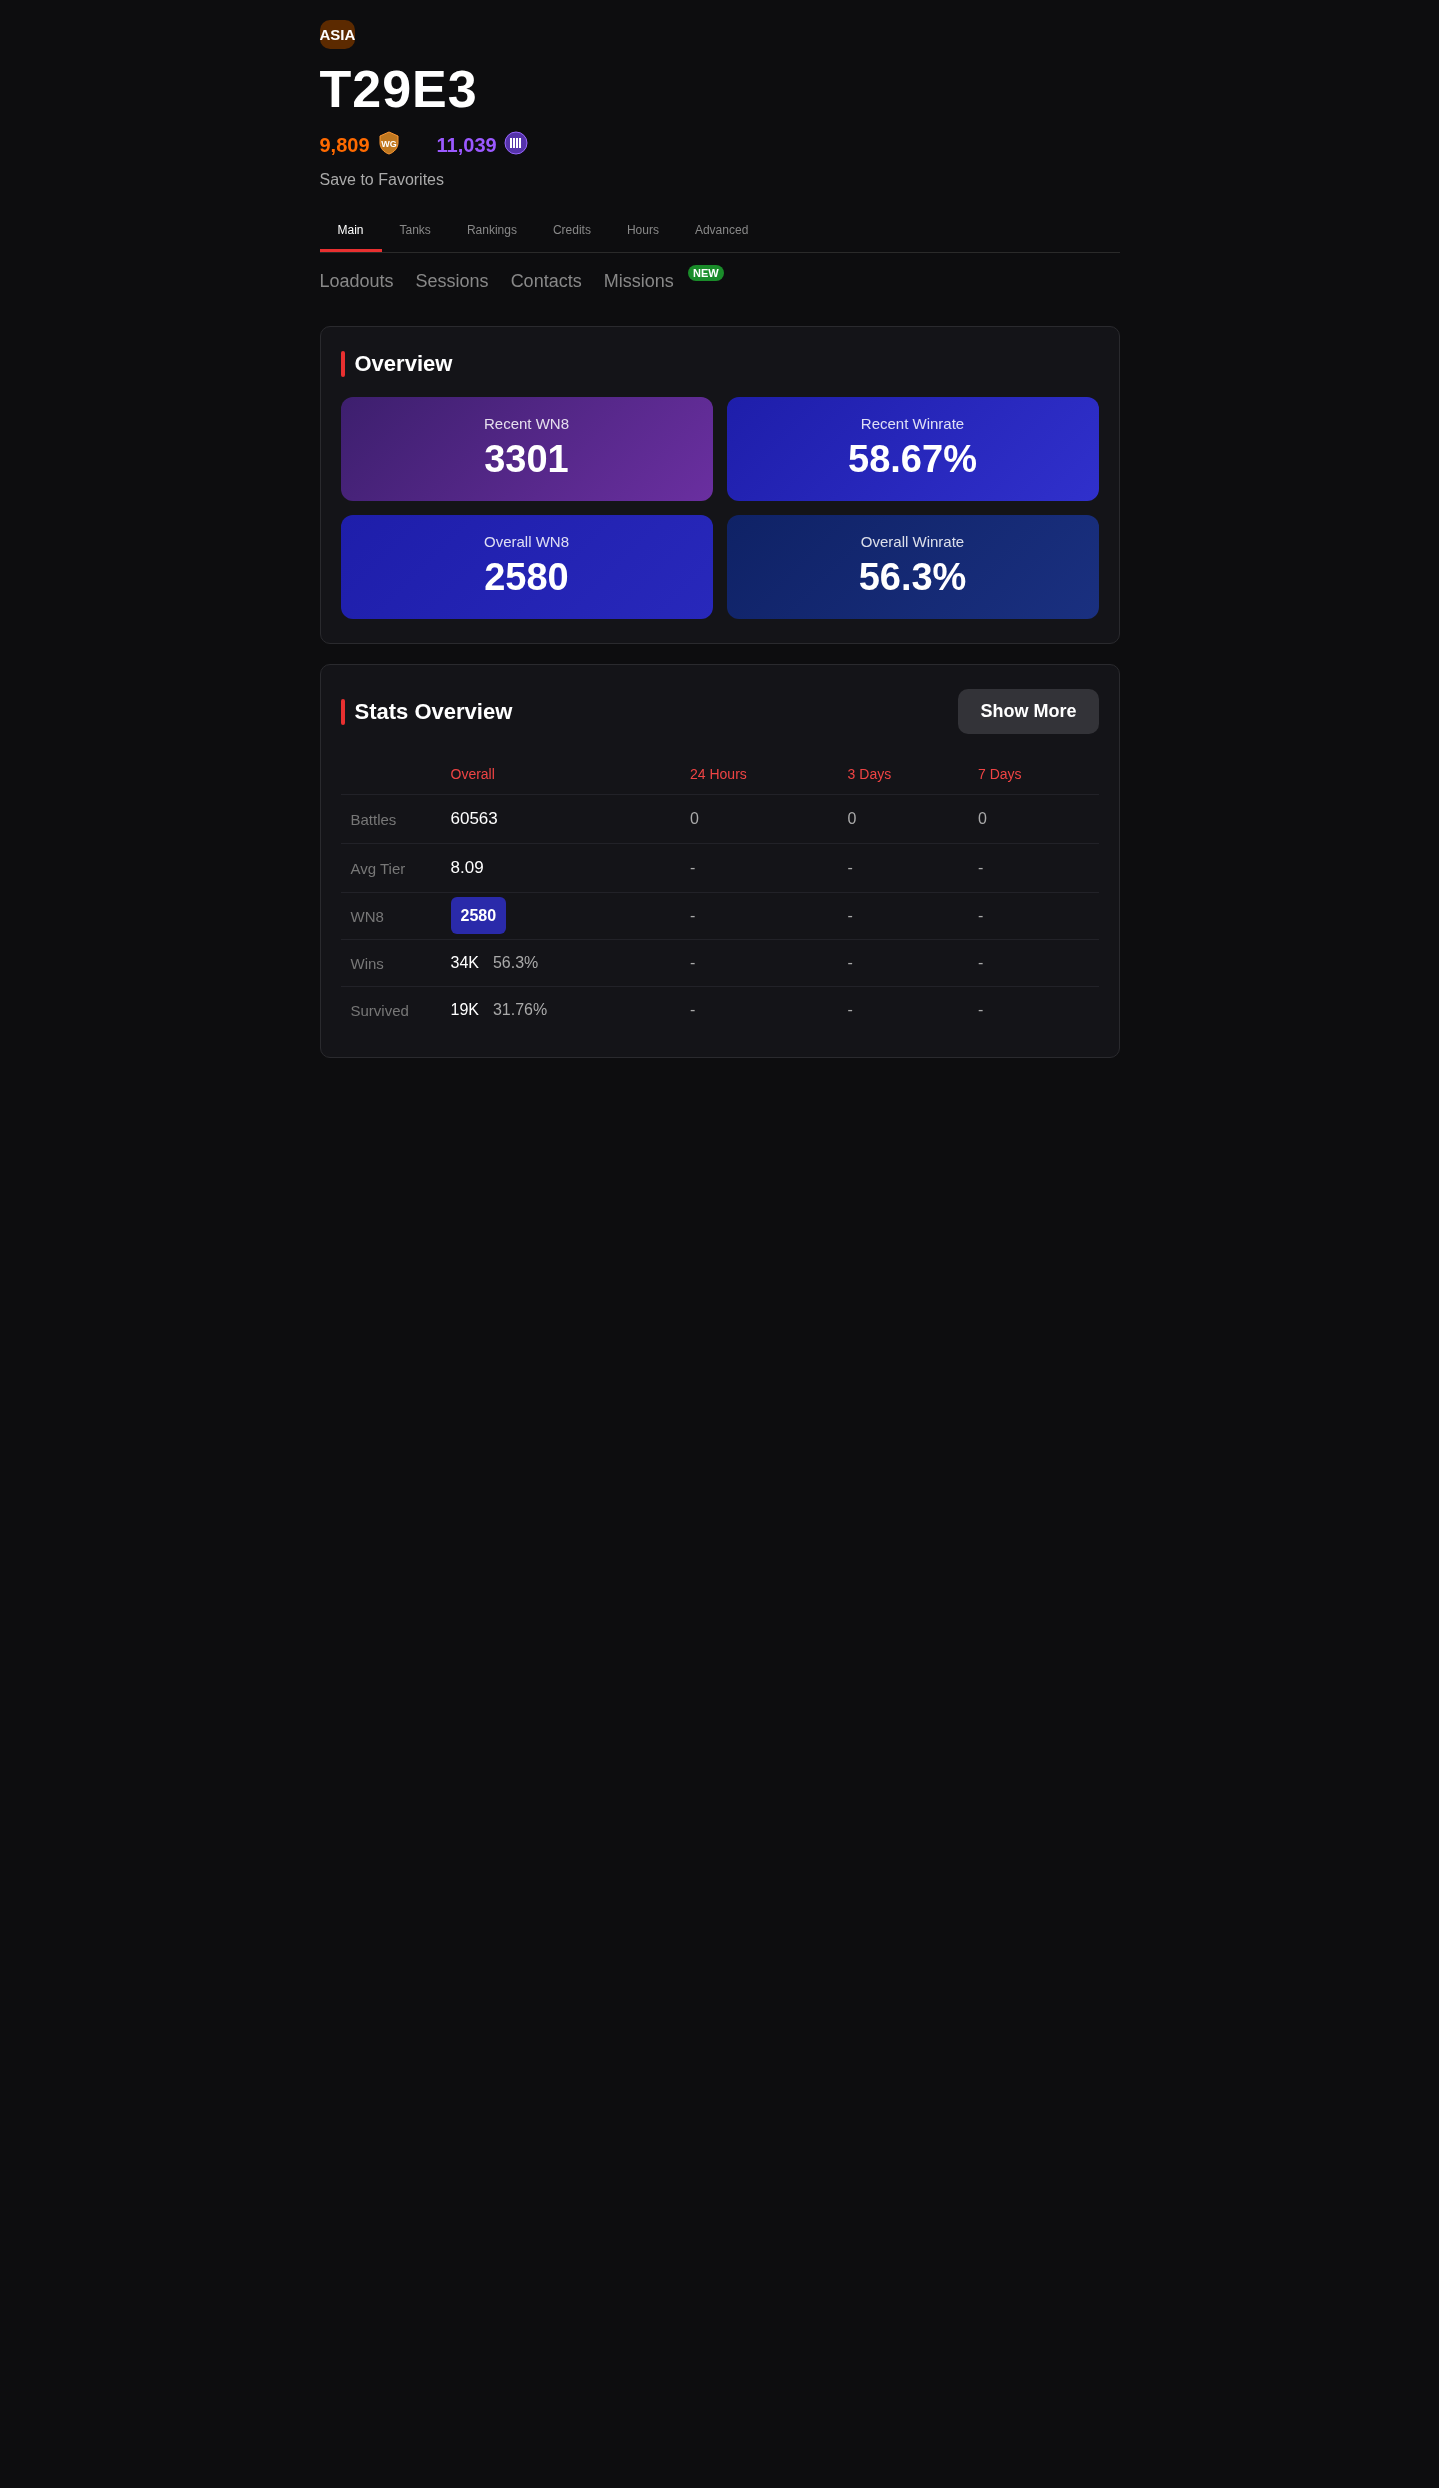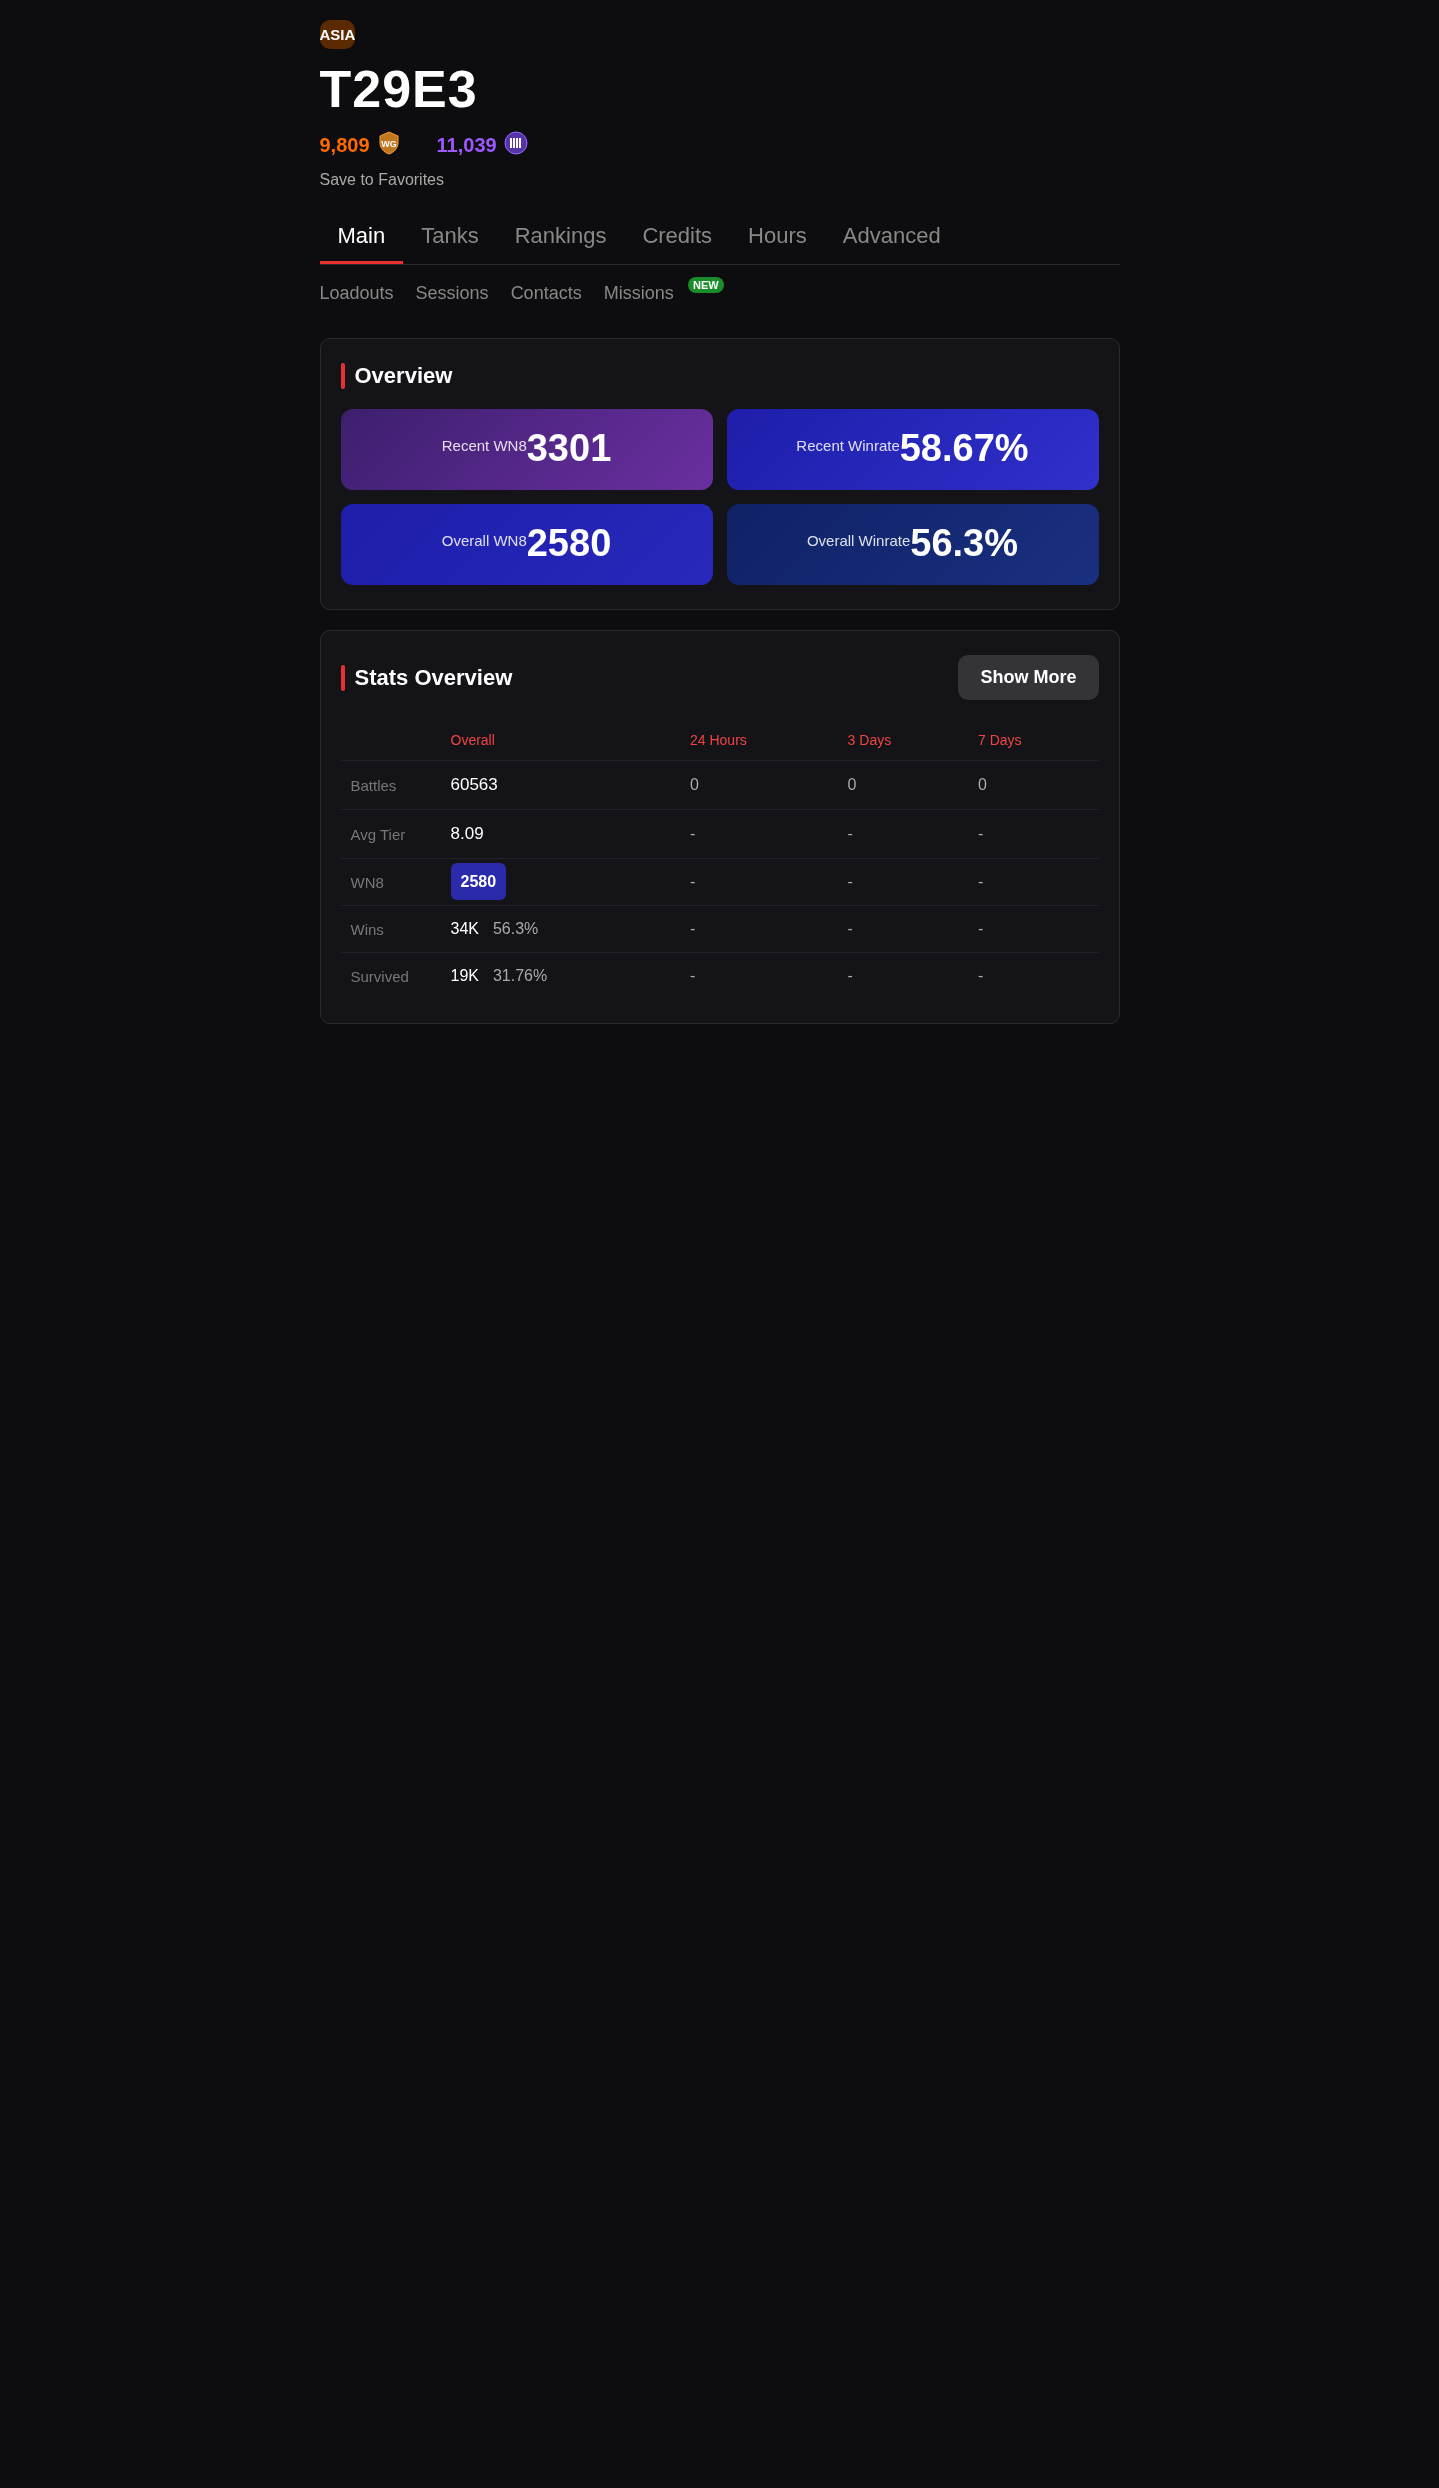--- a/index.html
+++ b/index.html
@@ -67,21 +67,21 @@
 
     .nav-tabs {
       display: flex;
       gap: 0;
       border-bottom: 1px solid #2a2a2a;
       margin-bottom: 8px;
       overflow-x: auto;
     }
 
     .nav-tab {
-      font-size: 22px;
+      font-size: 12px;
       color: #888;
       padding: 10px 18px 12px 18px;
       cursor: pointer;
       white-space: nowrap;
       border-bottom: 3px solid transparent;
       position: relative;
     }
 
     .nav-tab.active {
       color: #ffffff;
@@ -145,21 +145,21 @@
     .stats-grid {
       display: grid;
       grid-template-columns: 1fr 1fr;
       gap: 14px;
     }
 
     .stat-card {
       border-radius: 12px;
       padding: 18px 16px 20px 16px;
       display: flex;
-      flex-direction: row;
+      flex-direction: column;
       align-items: center;
       justify-content: center;
     }
 
     .stat-card.recent-wn8 {
       background: linear-gradient(135deg, #3d1f6e, #6a2fa0);
     }
 
     .stat-card.recent-winrate {
       background: linear-gradient(135deg, #1e1eaa, #3030cc);

